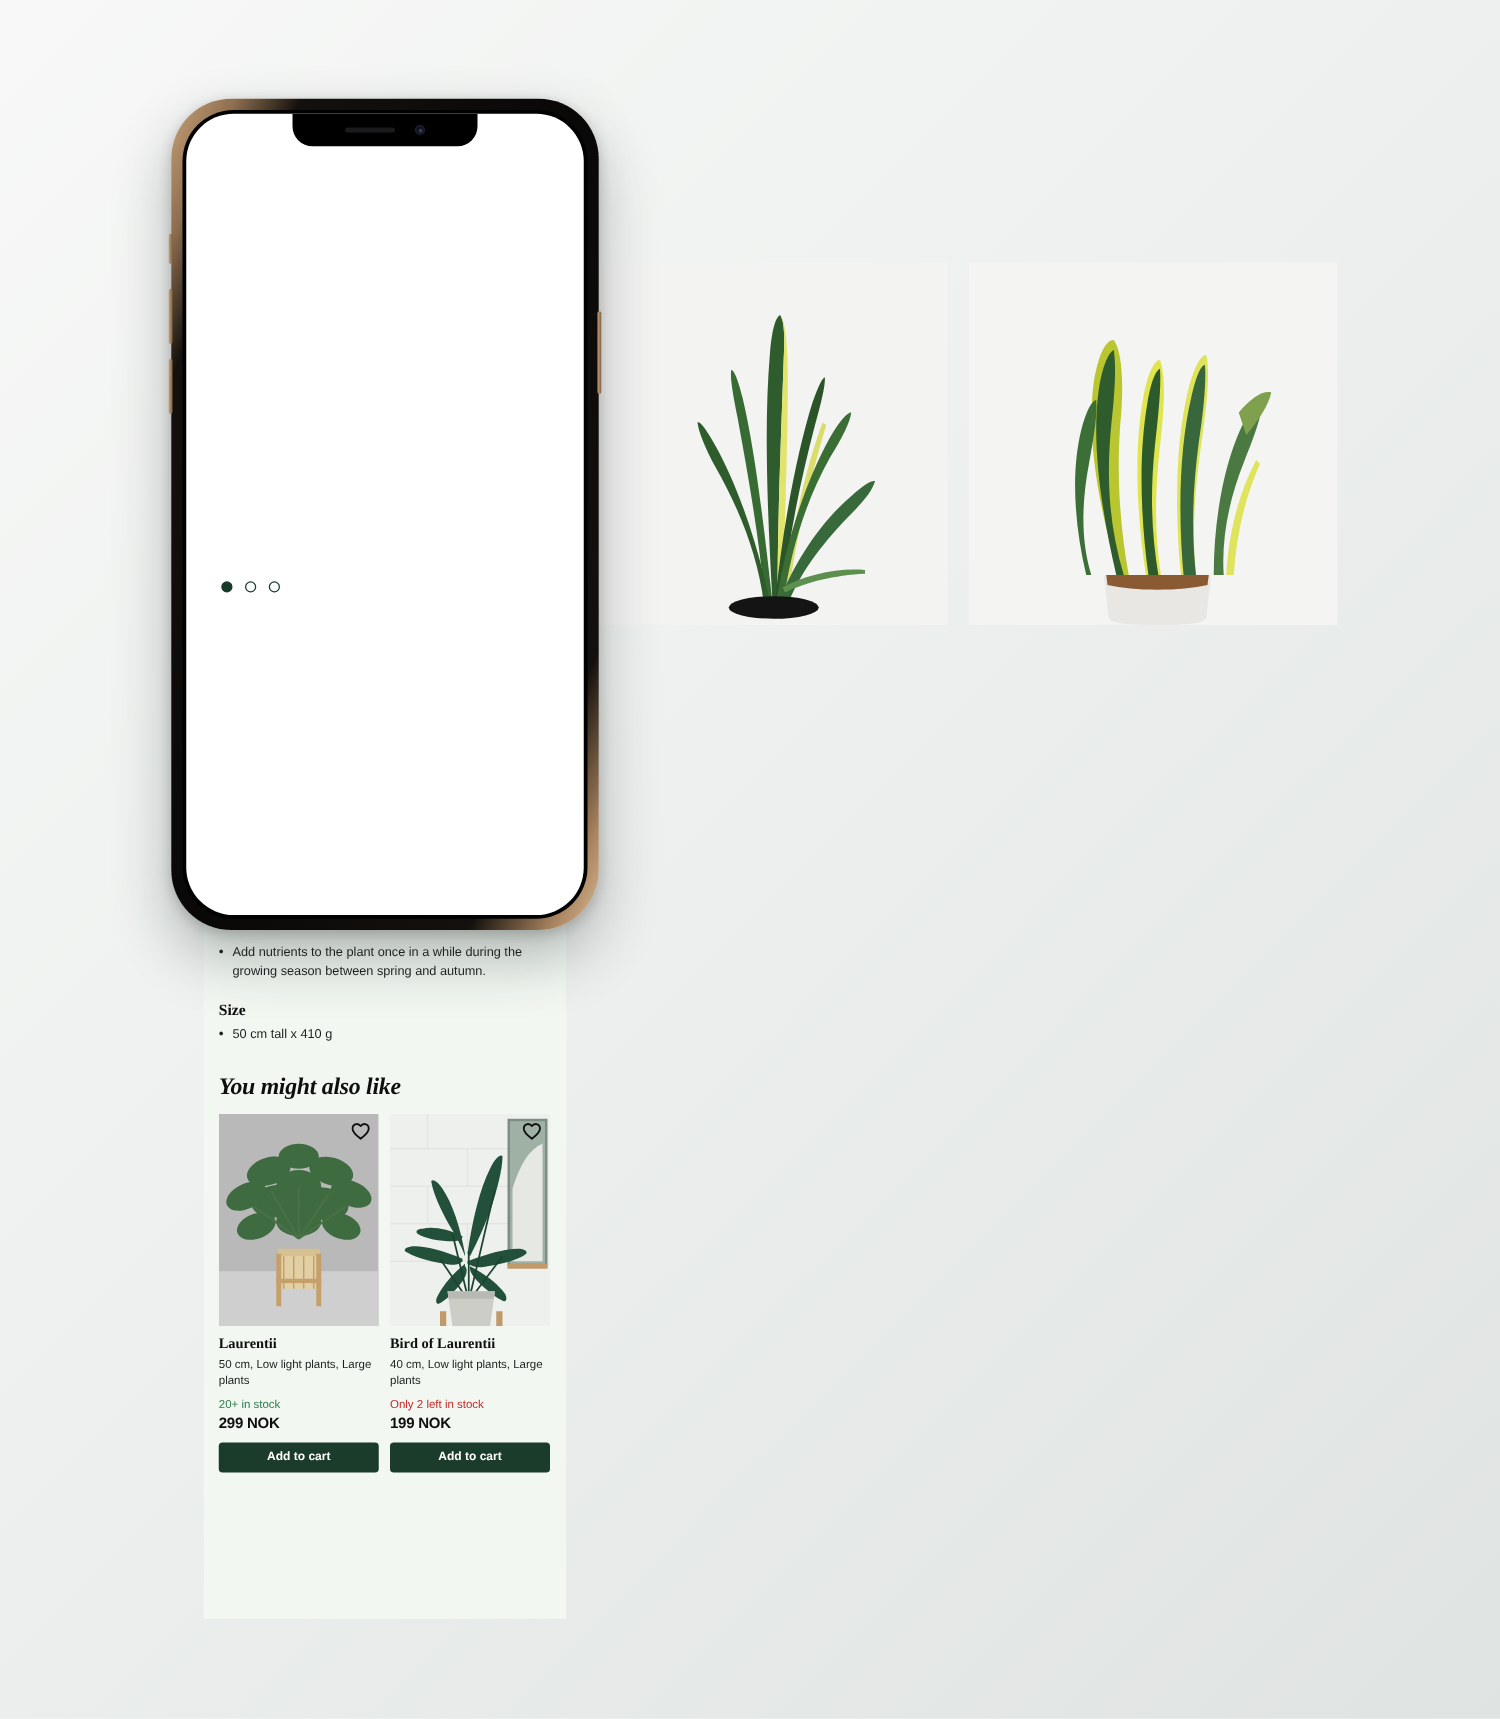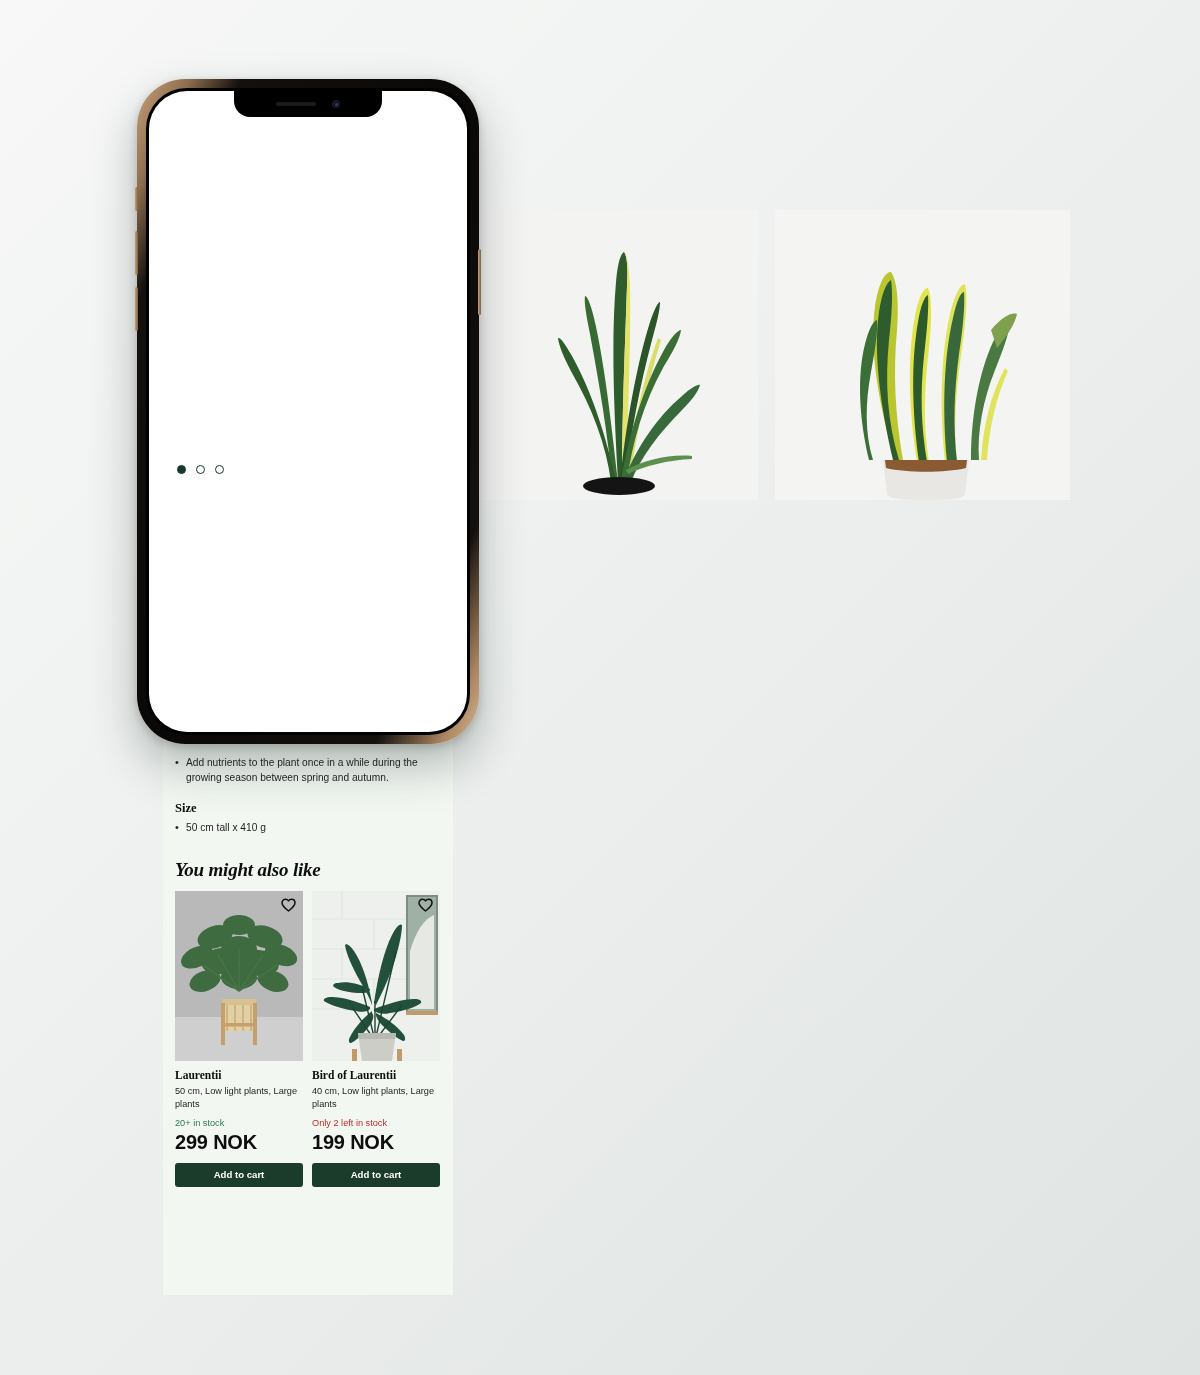--- a/index.html
+++ b/index.html
@@ -124,21 +124,21 @@
     font-size:19px; color:#0e0e0e; margin: 26px 0 10px 0; letter-spacing:-.2px;font-style:italic;
   }
 
   .cards { display:flex; gap:9px; }
   .card { width:128px; }
   .card-img { position:relative; width:128px; height:170px; overflow:hidden; }
   .heart { position:absolute; right:7px; top:7px; z-index:6;}
   .card-name { font-family:"Liberation Serif", serif; font-weight:700; font-size:11.5px; color:#0e0e0e; margin-top:8px;}
   .card-meta { font-size:9.2px; line-height:1.38; color:#1d201e; margin-top:4px;}
   .card-stock { font-size:9.2px; margin-top:7px;}
-  .card-price { font-size:20px; font-weight:700; color:#0e0e0e; margin-top:3px; letter-spacing:-.2px;}
+  .card-price { font-size:12px; font-weight:700; color:#0e0e0e; margin-top:3px; letter-spacing:-.2px;}
   .card-btn {
     width:100%; height:24px; margin-top:9px; background:#1b3b2b; color:#fff;
     border:none; border-radius:3px; font-size:9.6px; font-weight:700;
     font-family:"Liberation Sans", sans-serif; cursor:pointer;
   }
   .cards-wrap { padding-bottom: 22px; }
 
   
   .phone {
     position:absolute; left:137px; top:79px; width:342px; height:665px;

